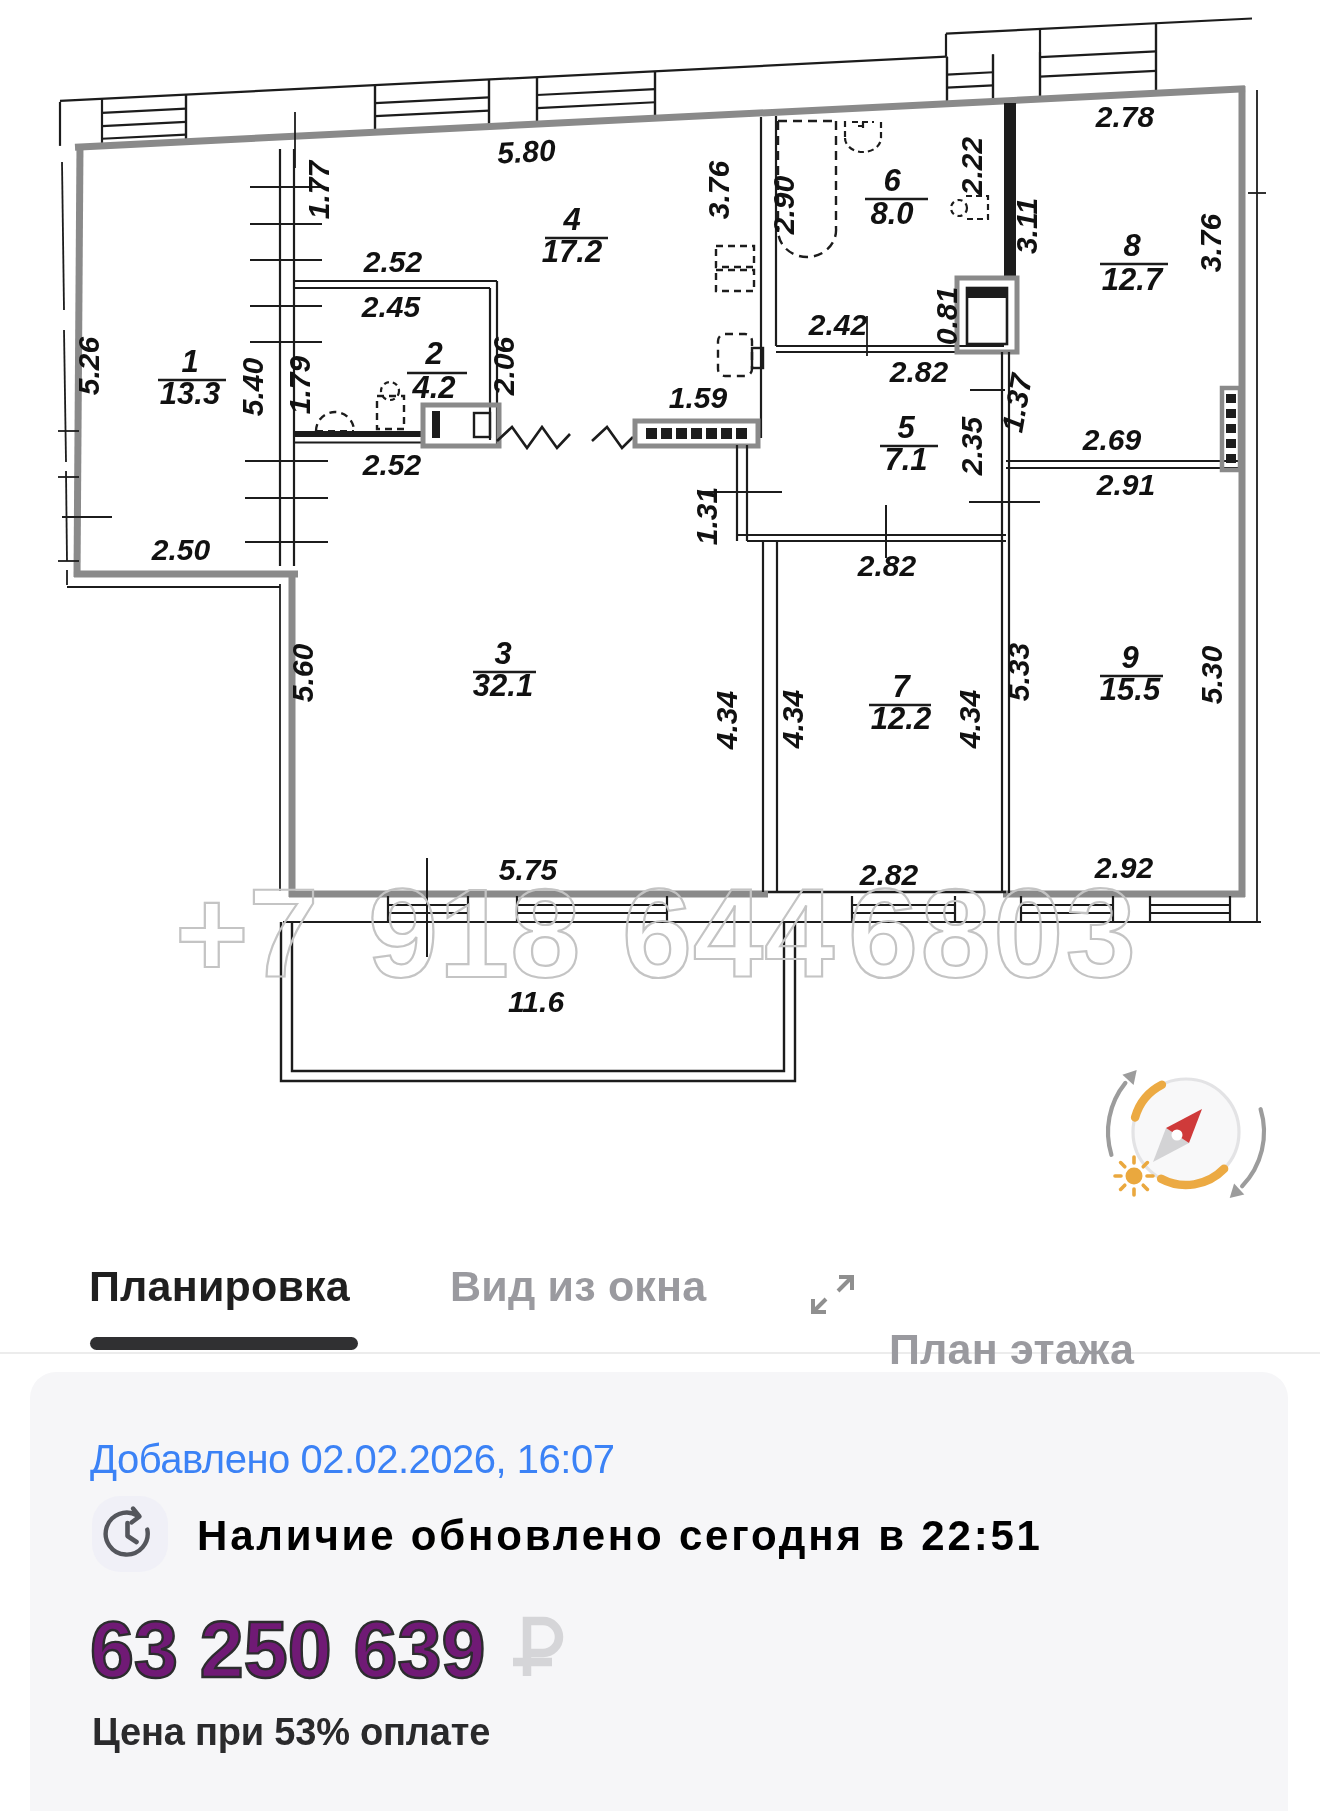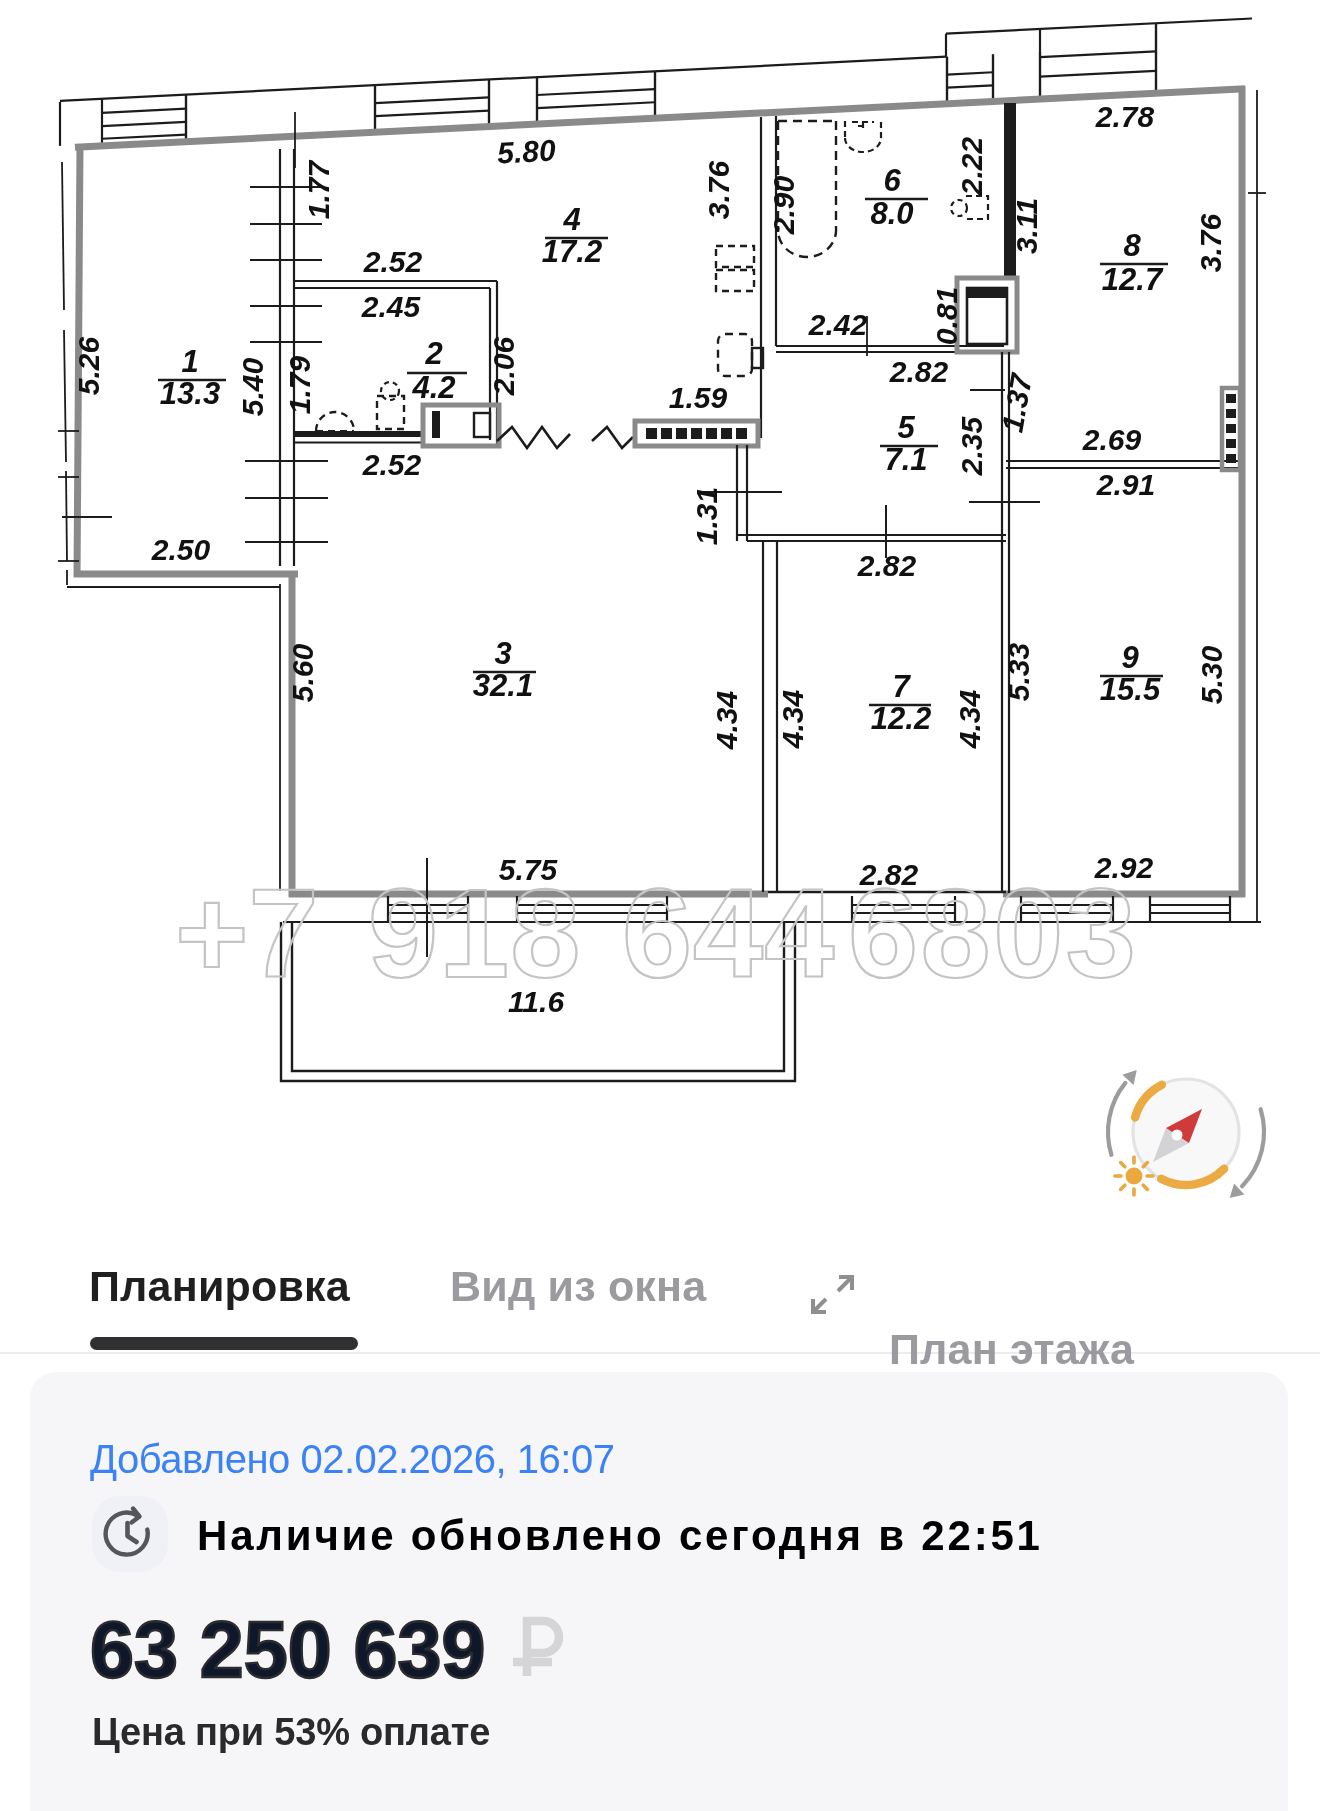--- a/index.html
+++ b/index.html
@@ -394,20 +394,20 @@
 <div class="abs" style="left:92px;top:1496px;width:76px;height:76px;border-radius:28px;background:#f0f0f7;"></div>
 
 <svg class="abs" style="left:92px;top:1496px;" width="76" height="76" viewBox="0 0 76 76">
 <path d="M 55.3 33.6 A 21 21 0 1 1 45.5 19.6" fill="none" stroke="#54565c" stroke-width="4.4" stroke-linecap="round"></path>
 <path d="M 41 12.5 L 47.5 20.5 L 39.5 26.5" fill="none" stroke="#54565c" stroke-width="4.4" stroke-linecap="round" stroke-linejoin="round"></path>
 <path d="M 35.5 27 L 35.5 40 L 44.5 46" fill="none" stroke="#54565c" stroke-width="4.6" stroke-linecap="round" stroke-linejoin="round"></path>
 </svg>
 
 <div class="abs" style="left:197px;top:1512px;font-size:42px;font-weight:bold;color:#000000;letter-spacing:2.8px;">Наличие обновлено сегодня в 22:51</div>
 
-<div class="abs" style="left:90px;top:1604px;font-size:79px;font-weight:bold;color:#0f172a;-webkit-text-stroke:2.4px #2c2c2e;letter-spacing:0;">63 250 639</div>
+<div class="abs" style="left:90px;top:1604px;font-size:79px;font-weight:bold;color:#701a75;-webkit-text-stroke:2.4px #2c2c2e;letter-spacing:0;">63 250 639</div>
 
 <svg class="abs" style="left:500px;top:1614px;" width="72" height="66" viewBox="0 0 72 66">
 <path d="M 27 48 L 27 7 L 43 7 A 16 16 0 0 1 43 39 L 27 39" fill="none" stroke="#d5d5d8" stroke-width="8.5"></path>
 <path d="M 27 62 L 27 48 M 13 48 L 52 48" fill="none" stroke="#d5d5d8" stroke-width="8.5"></path>
 </svg>
 
 <div class="abs" style="left:92px;top:1711px;font-size:38px;font-weight:bold;color:#2a2a2c;letter-spacing:-0.2px;">Цена при 53% оплате</div>
 
 </body></html>

